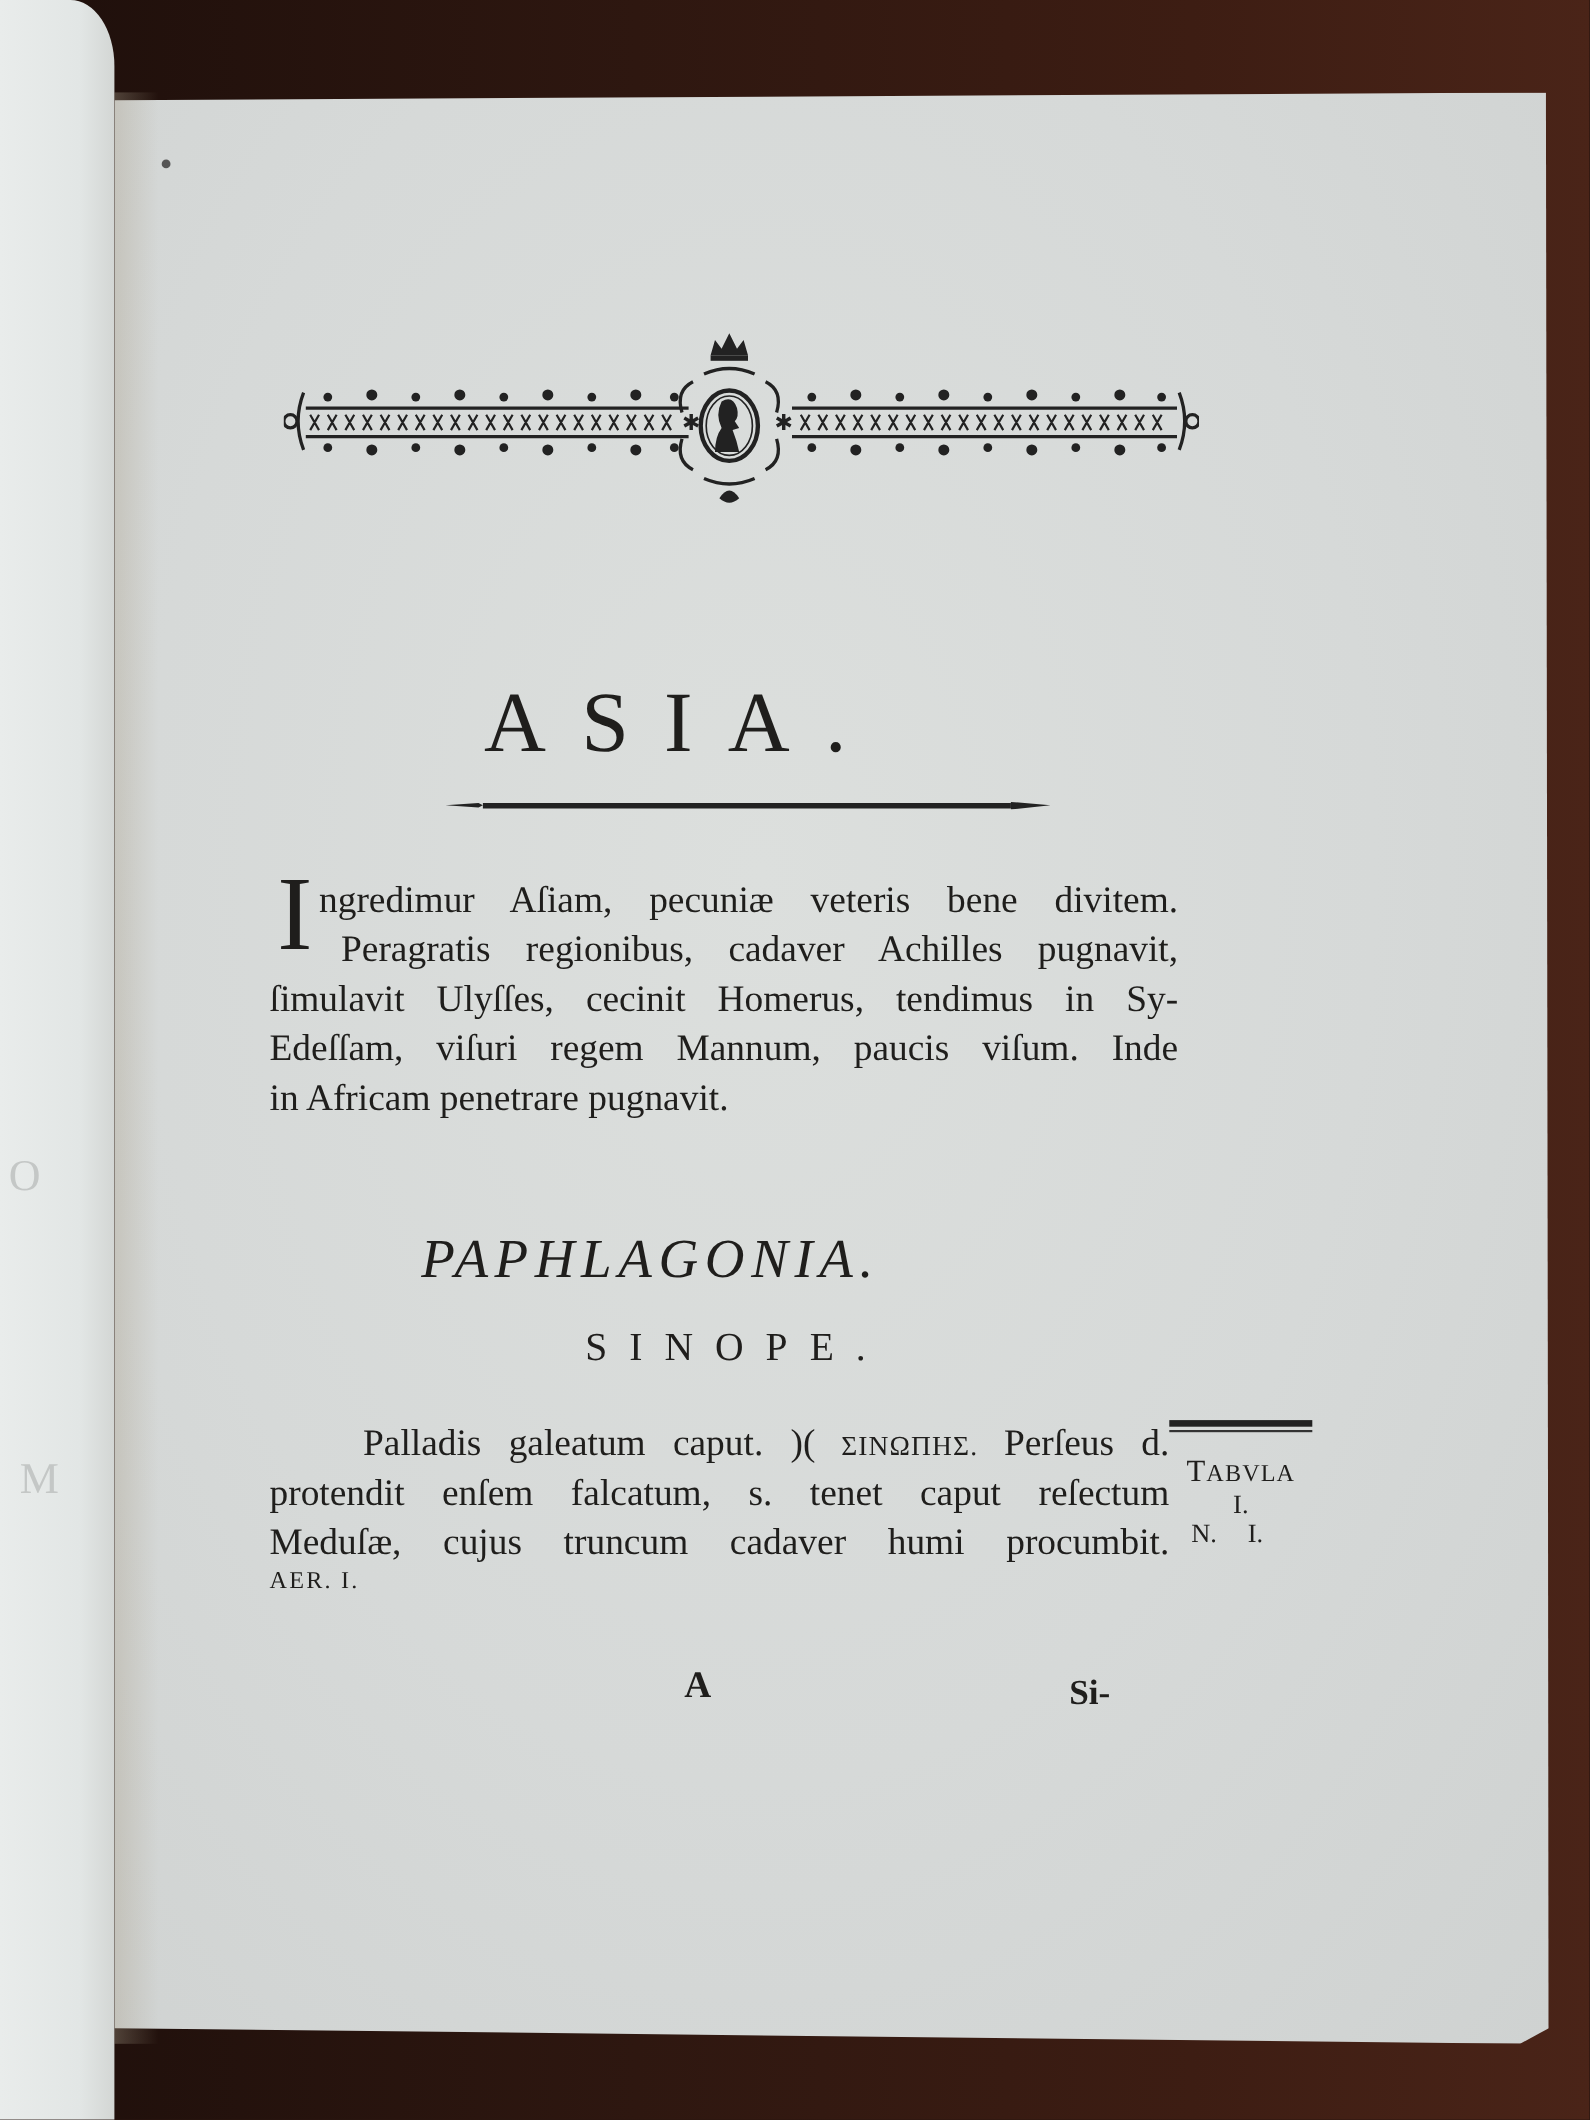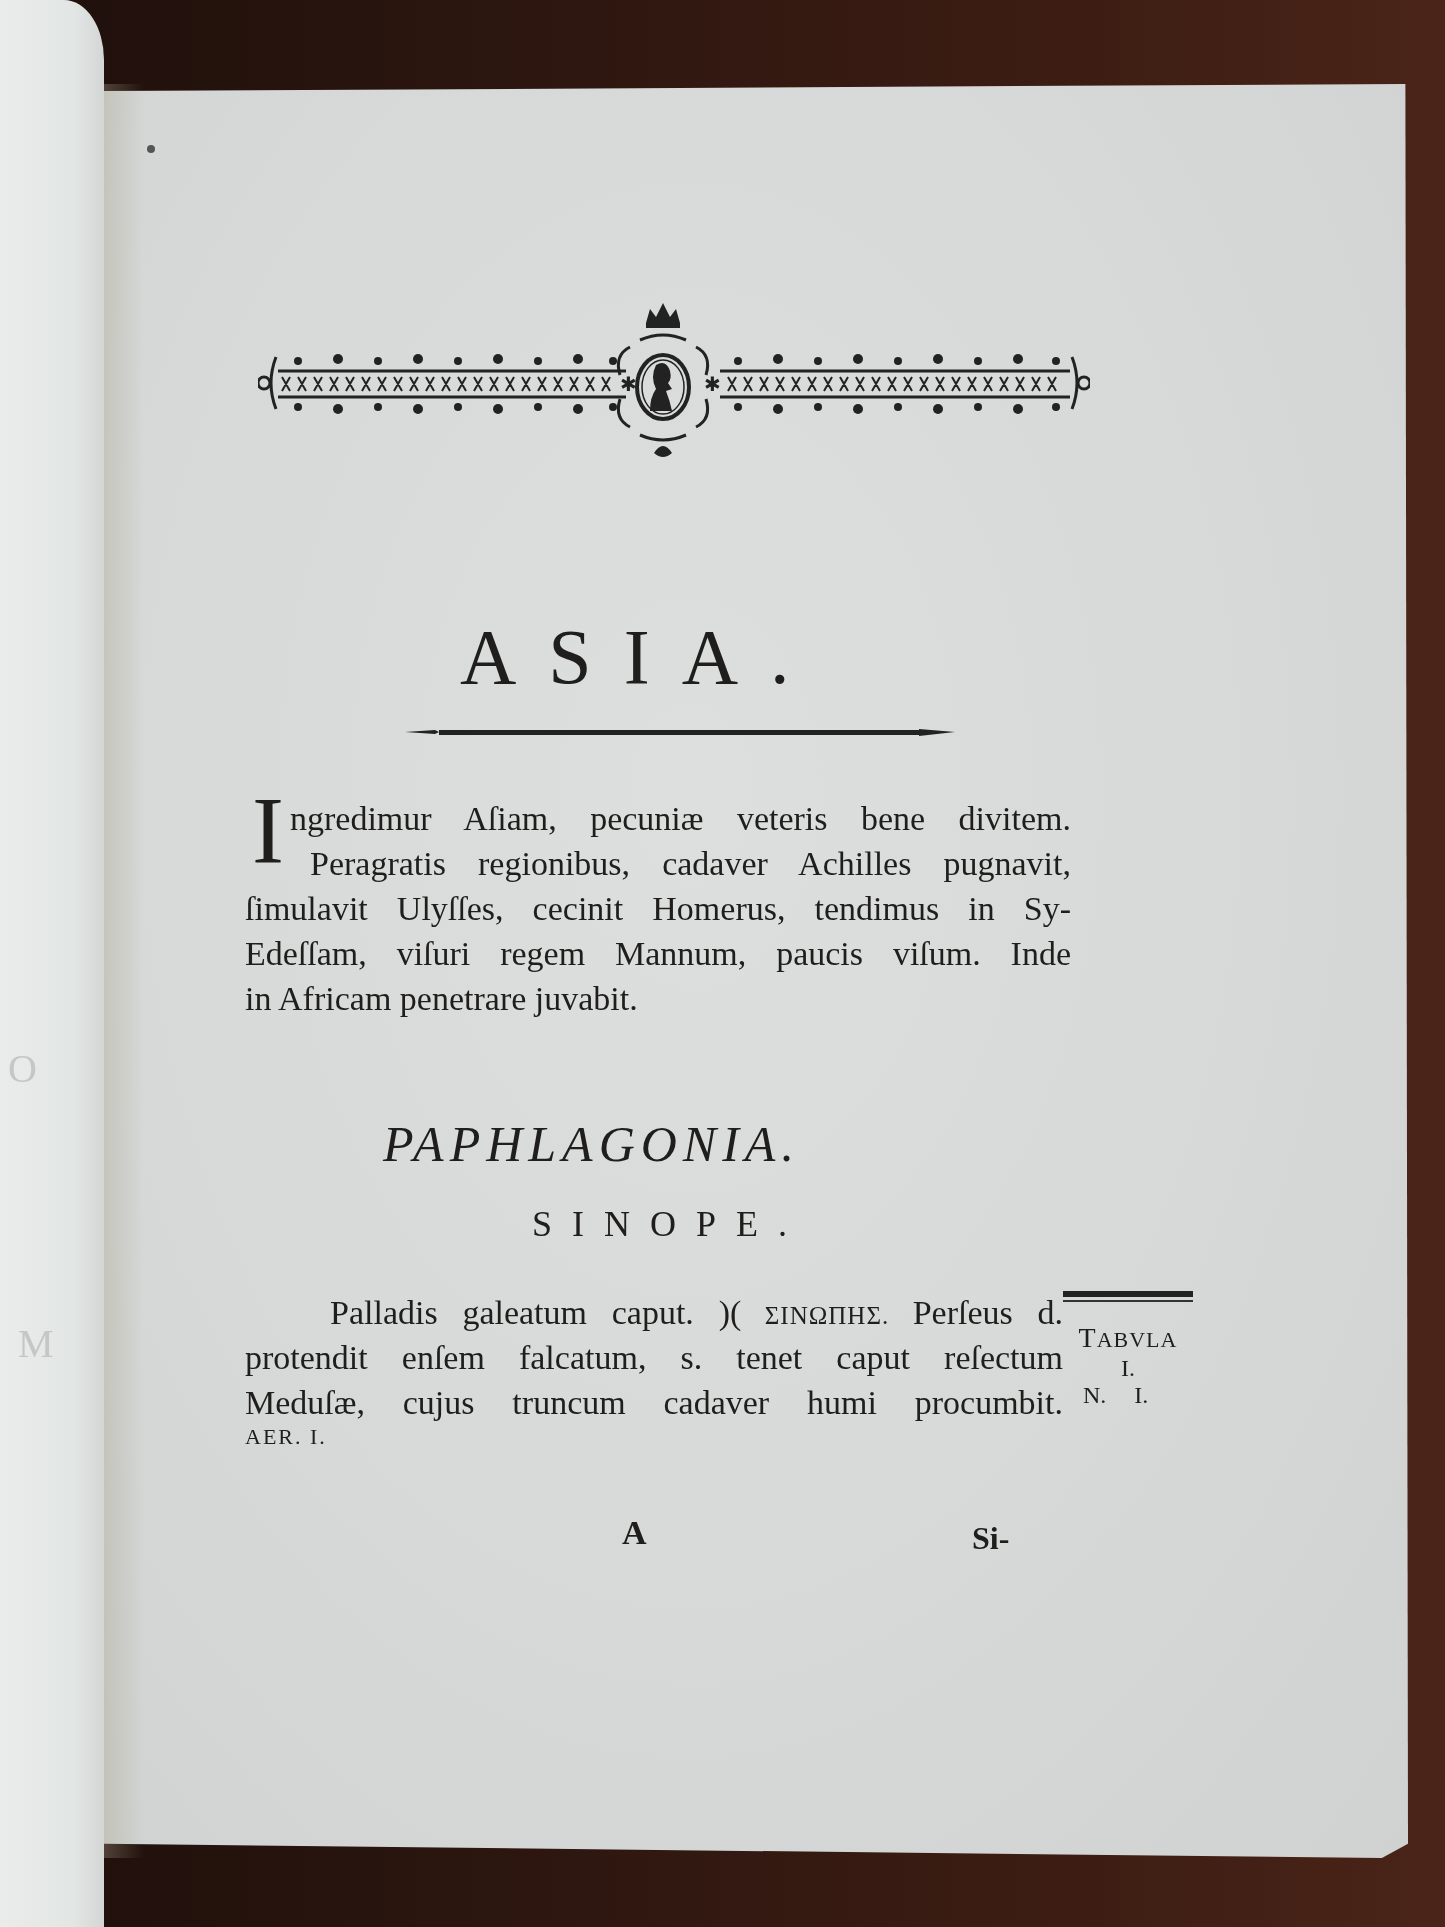--- a/index.html
+++ b/index.html
@@ -13,21 +13,21 @@
   .ghost { position:absolute; color:#c4c7c6; font-size:40px; }
   .page { position:absolute; left:104px; top:84px; width:1304px; height:1774px;
           background: radial-gradient(ellipse at 45% 40%, #dcdfdd 0%, #d6d9d8 55%, #cfd2d1 100%);
           clip-path: polygon(0 0.4%, 99.8% 0, 100% 99.2%, 98% 100%, 0 99.2%); }
   .page-shadow { position:absolute; left:104px; top:84px; width:40px; height:1774px;
                  background: linear-gradient(90deg, rgba(170,160,140,0.35), rgba(170,160,140,0)); }
   .abs { position:absolute; white-space:nowrap; }
   
   .headpiece { position:absolute; left:258px; top:295px; width:832px; height:180px; }
   
-  .title { left:440px; top:612px; width:460px; font-size:78px; letter-spacing:32px; font-weight:normal;margin-left:20px; }
+  .title { left:440px; top:612px; width:460px; font-size:78px; letter-spacing:32px; font-weight:normal; }
   .rule { position:absolute; left:405px; top:728px; width:550px; height:8px; }
   .body-text { position:absolute; left:245px; width:826px; font-size:34px; line-height:45px; top:796px; }
   .body-line { display:block; text-align:justify; text-align-last:justify; height:45px; white-space:nowrap; }
   .body-line.last { text-align-last:left; }
   .dropcap { position:absolute; left:252px; top:786px; font-size:96px; line-height:90px; }
   .h2 { left:383px; top:1115px; font-size:50px; letter-spacing:6px;font-style:italic; }
   .h3 { left:532px; top:1203px; font-size:36px; letter-spacing:20px; }
   .coin { position:absolute; left:245px; width:818px; top:1290px; font-size:34px; line-height:45px; }
   .coin .body-line:first-child { padding-left:85px; }
   .greek { font-size:25px; letter-spacing:1px; }
@@ -145,21 +145,21 @@
   <rect x="34" y="2" width="480" height="5" fill="#222"></rect>
   <path d="M514 1 L550 4 L514 8 Z" fill="#222"></path>
 </svg>
 
 <div class="abs dropcap">I</div>
 <div class="body-text">
   <span class="body-line" style="padding-left:45px;">ngredimur Aſiam, pecuniæ veteris bene divitem.</span>
   <span class="body-line" style="padding-left:65px;">Peragratis regionibus, cadaver Achilles pugnavit,</span>
   <span class="body-line">ſimulavit Ulyſſes, cecinit Homerus, tendimus in Sy-</span>
   <span class="body-line">Edeſſam, viſuri regem Mannum, paucis viſum. Inde</span>
-  <span class="body-line last">in Africam penetrare juvabit.</span>
+  <span class="body-line last">in Africam penetrare pugnavit.</span>
 </div>
 
 <div class="abs h2">PAPHLAGONIA.</div>
 <div class="abs h3">SINOPE.</div>
 
 <div class="coin">
   <span class="body-line"><span>Palladis galeatum caput. </span><span>)(</span><span class="greek"> ΣΙΝΩΠΗΣ. </span><span>Perſeus d.</span></span>
   <span class="body-line">protendit enſem falcatum, s. tenet caput reſectum</span>
   <span class="body-line">Meduſæ, cujus truncum cadaver humi procumbit.</span>
 </div>

